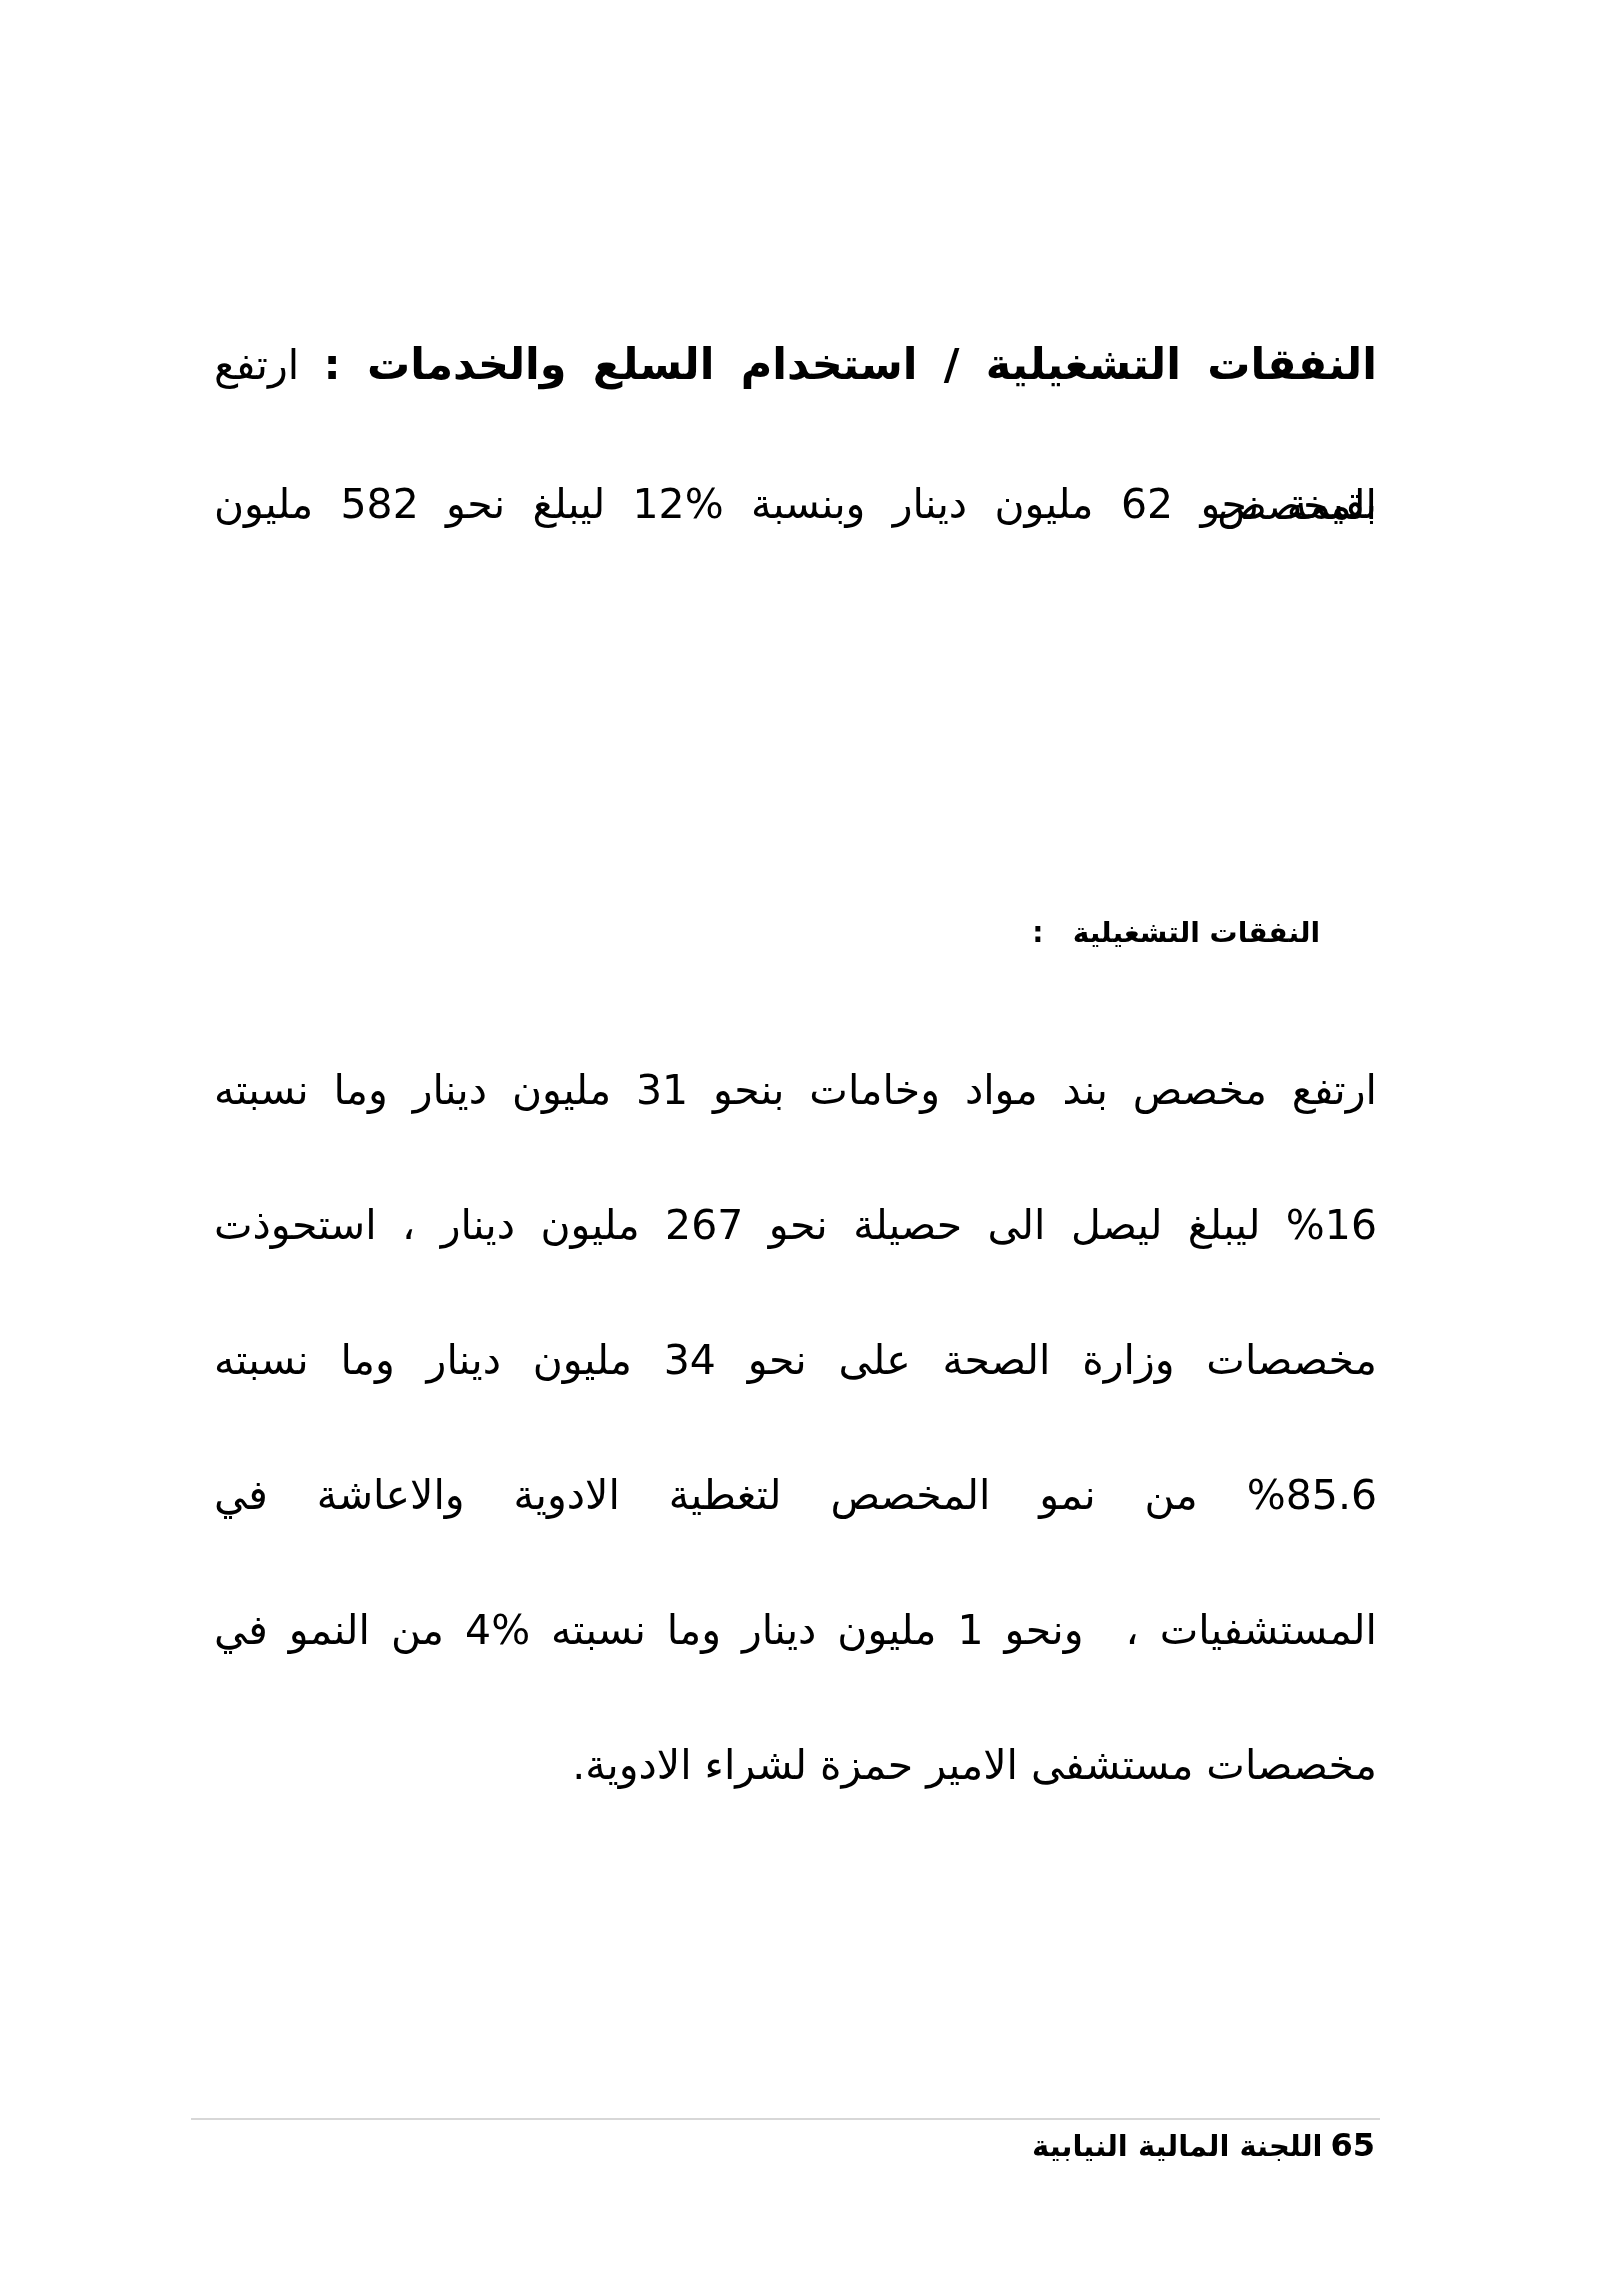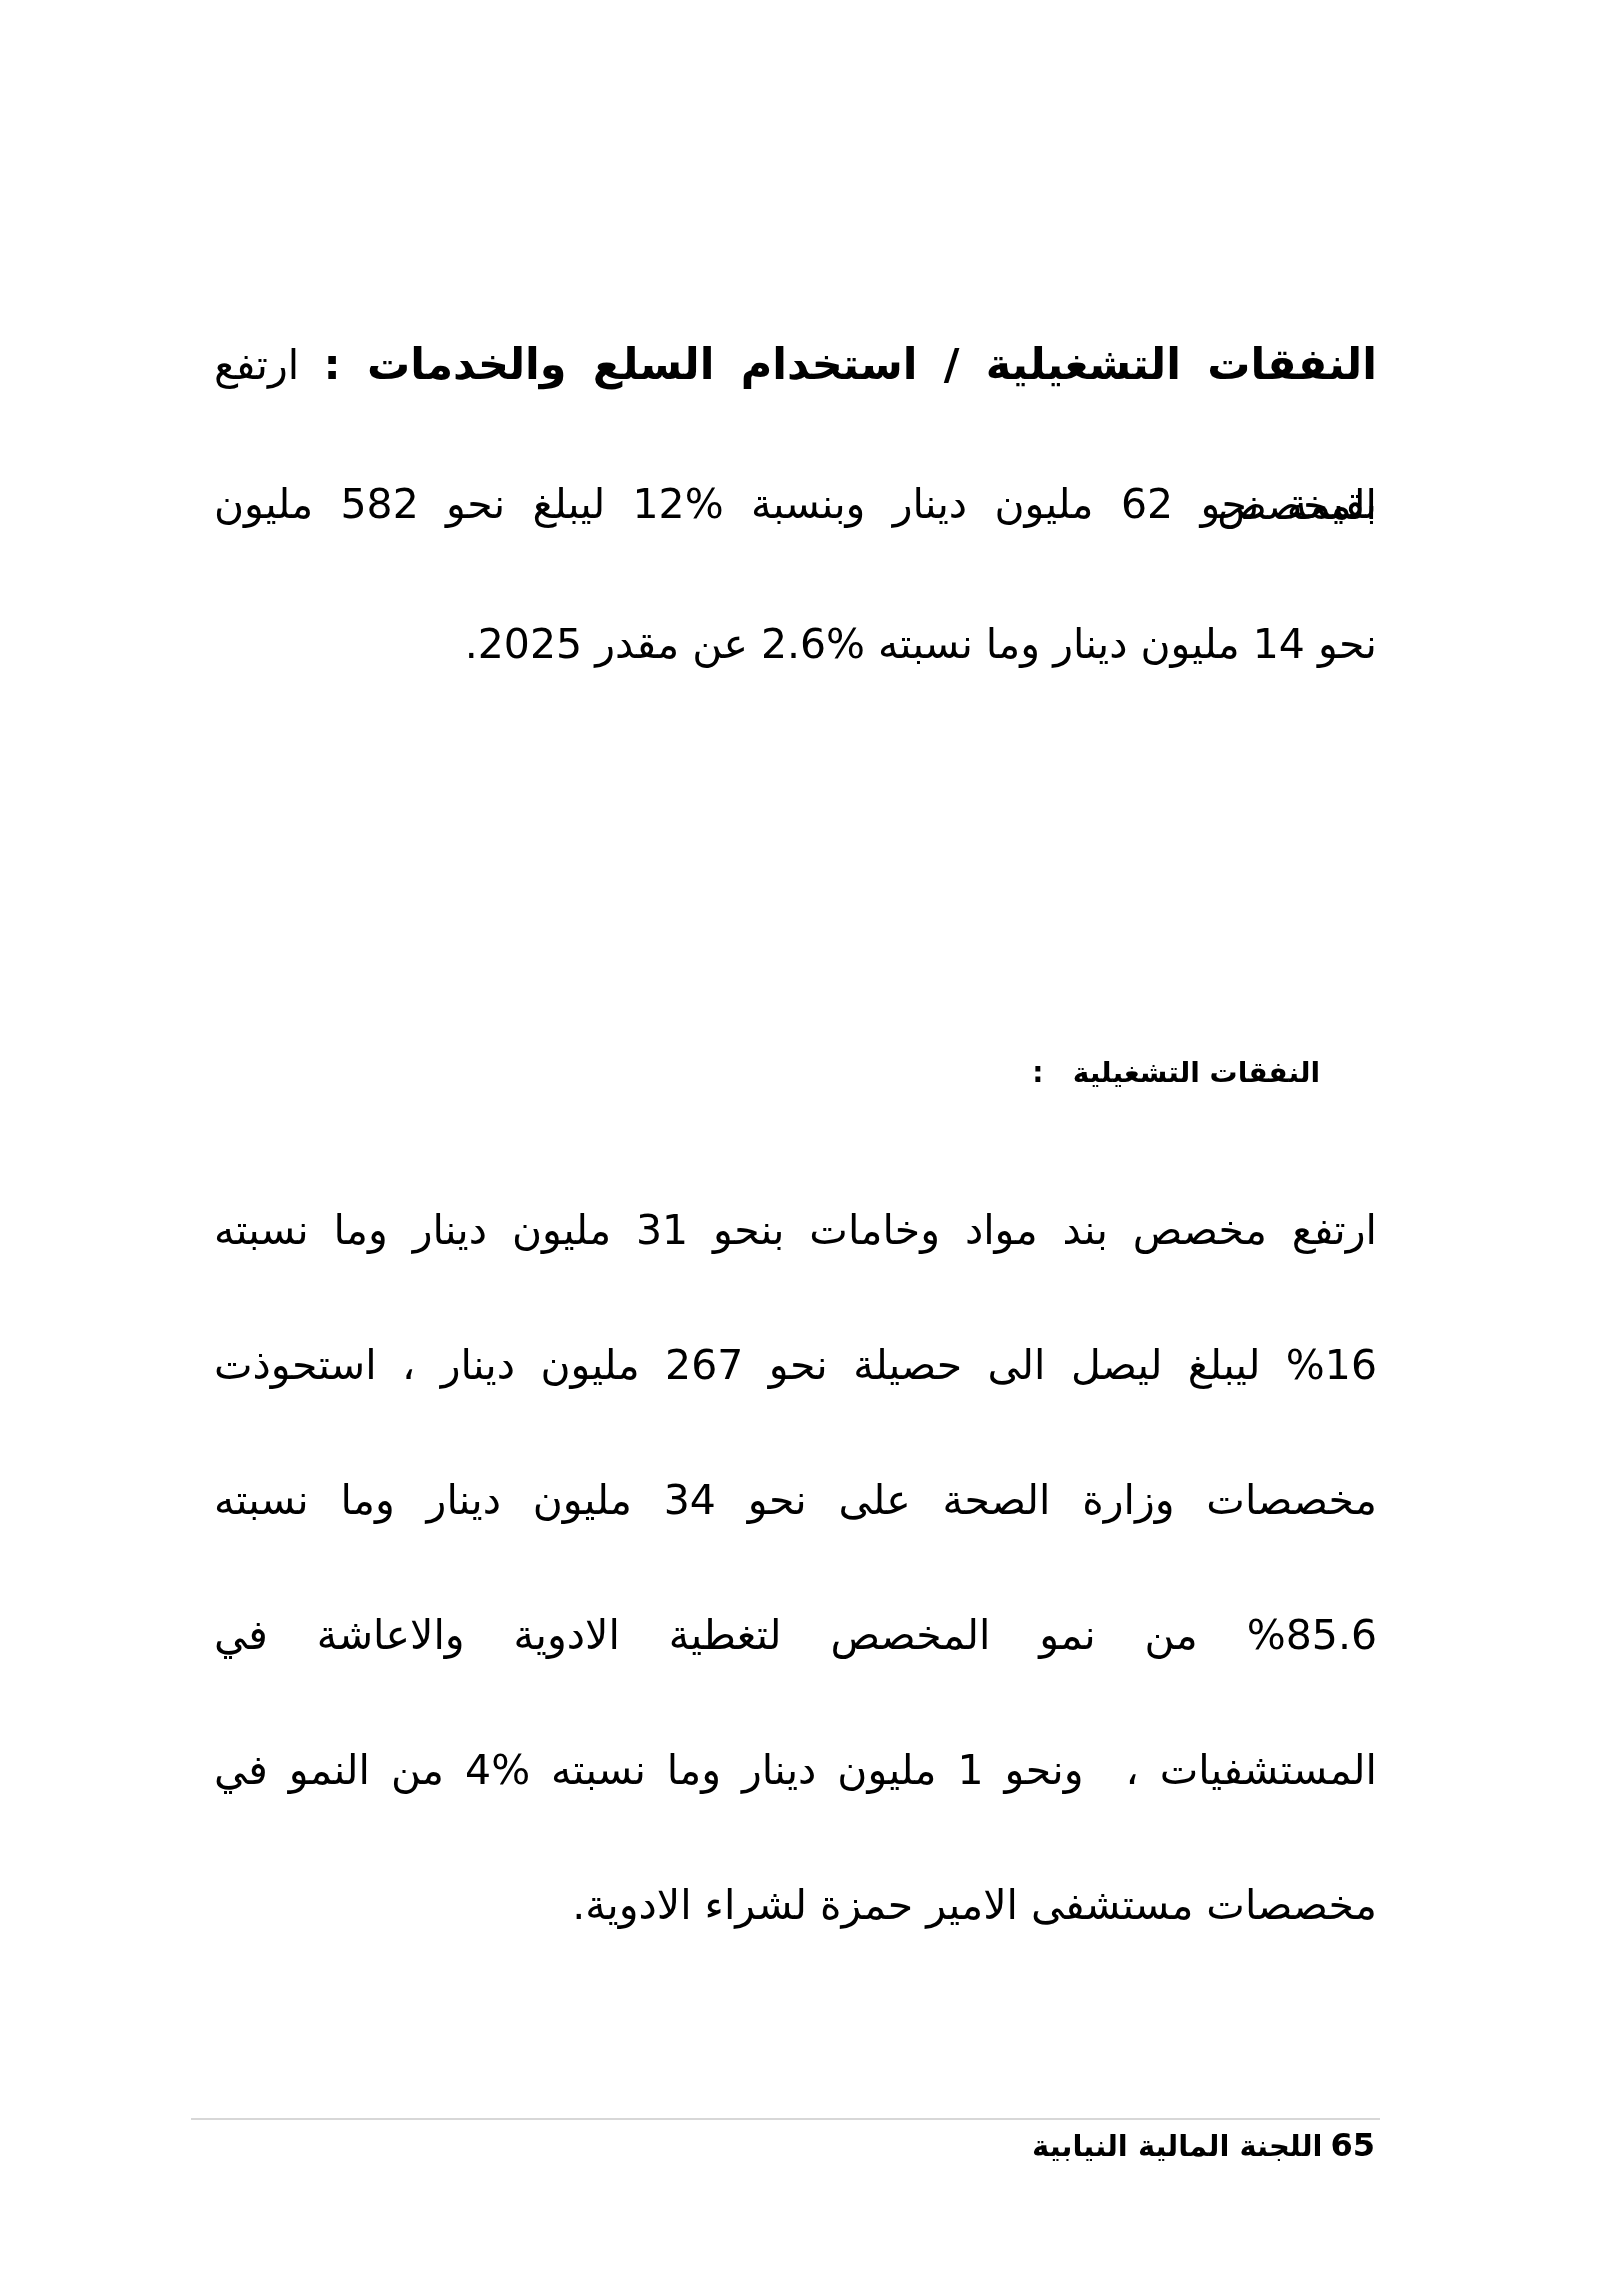--- a/index.html
+++ b/index.html
@@ -89,21 +89,20 @@
 <body>
 
 <div class="page">
 
   <div class="content">
 
     <div class="line mt-first">
       <span class="bold-run">النفقات التشغيلية / استخدام السلع والخدمات :</span><span> ارتفع المخصص</span>
     </div>
     <div class="line">بقيمة نحو 62 مليون دينار وبنسبة %12 ليبلغ نحو 582 مليون</div>
-    <div class="line lastline">نحو 14 مليون دينار وما نسبته %2.6 عن مقدر 2025.</div>
 
     <div class="heading2 mt-heading">
       <span class="heading2-inner">النفقات التشغيلية &nbsp;&nbsp;:</span>
     </div>
 
     <div class="line p2 mt-p2">ارتفع مخصص بند مواد وخامات بنحو 31 مليون دينار وما نسبته</div>
     <div class="line p2">%16 ليبلغ ليصل الى حصيلة نحو 267 مليون دينار ، استحوذت</div>
     <div class="line p2">مخصصات وزارة الصحة على نحو 34 مليون دينار وما نسبته</div>
     <div class="line p2">%85.6 من نمو المخصص لتغطية الادوية والاعاشة في</div>
     <div class="line p2">المستشفيات ،&nbsp; ونحو 1 مليون دينار وما نسبته %4 من النمو في</div>

